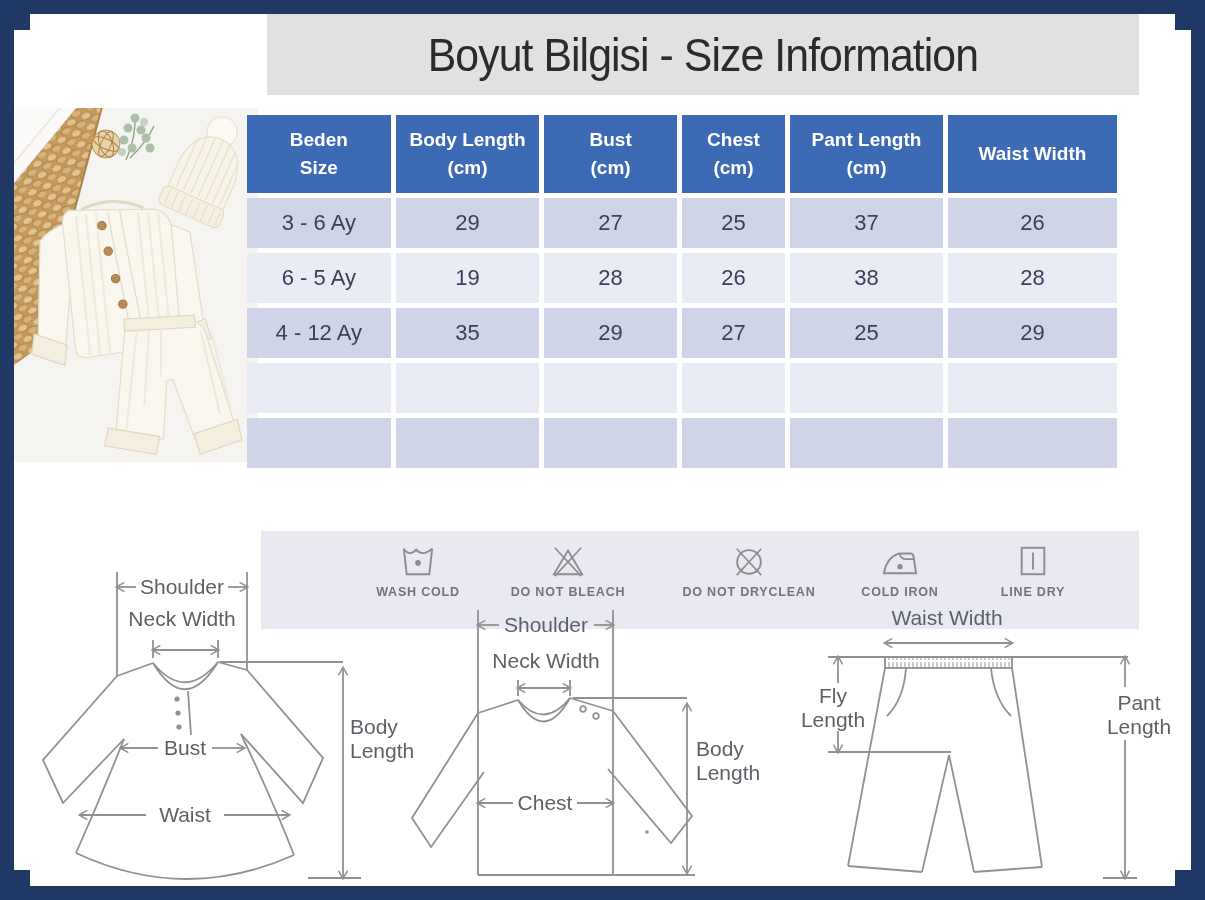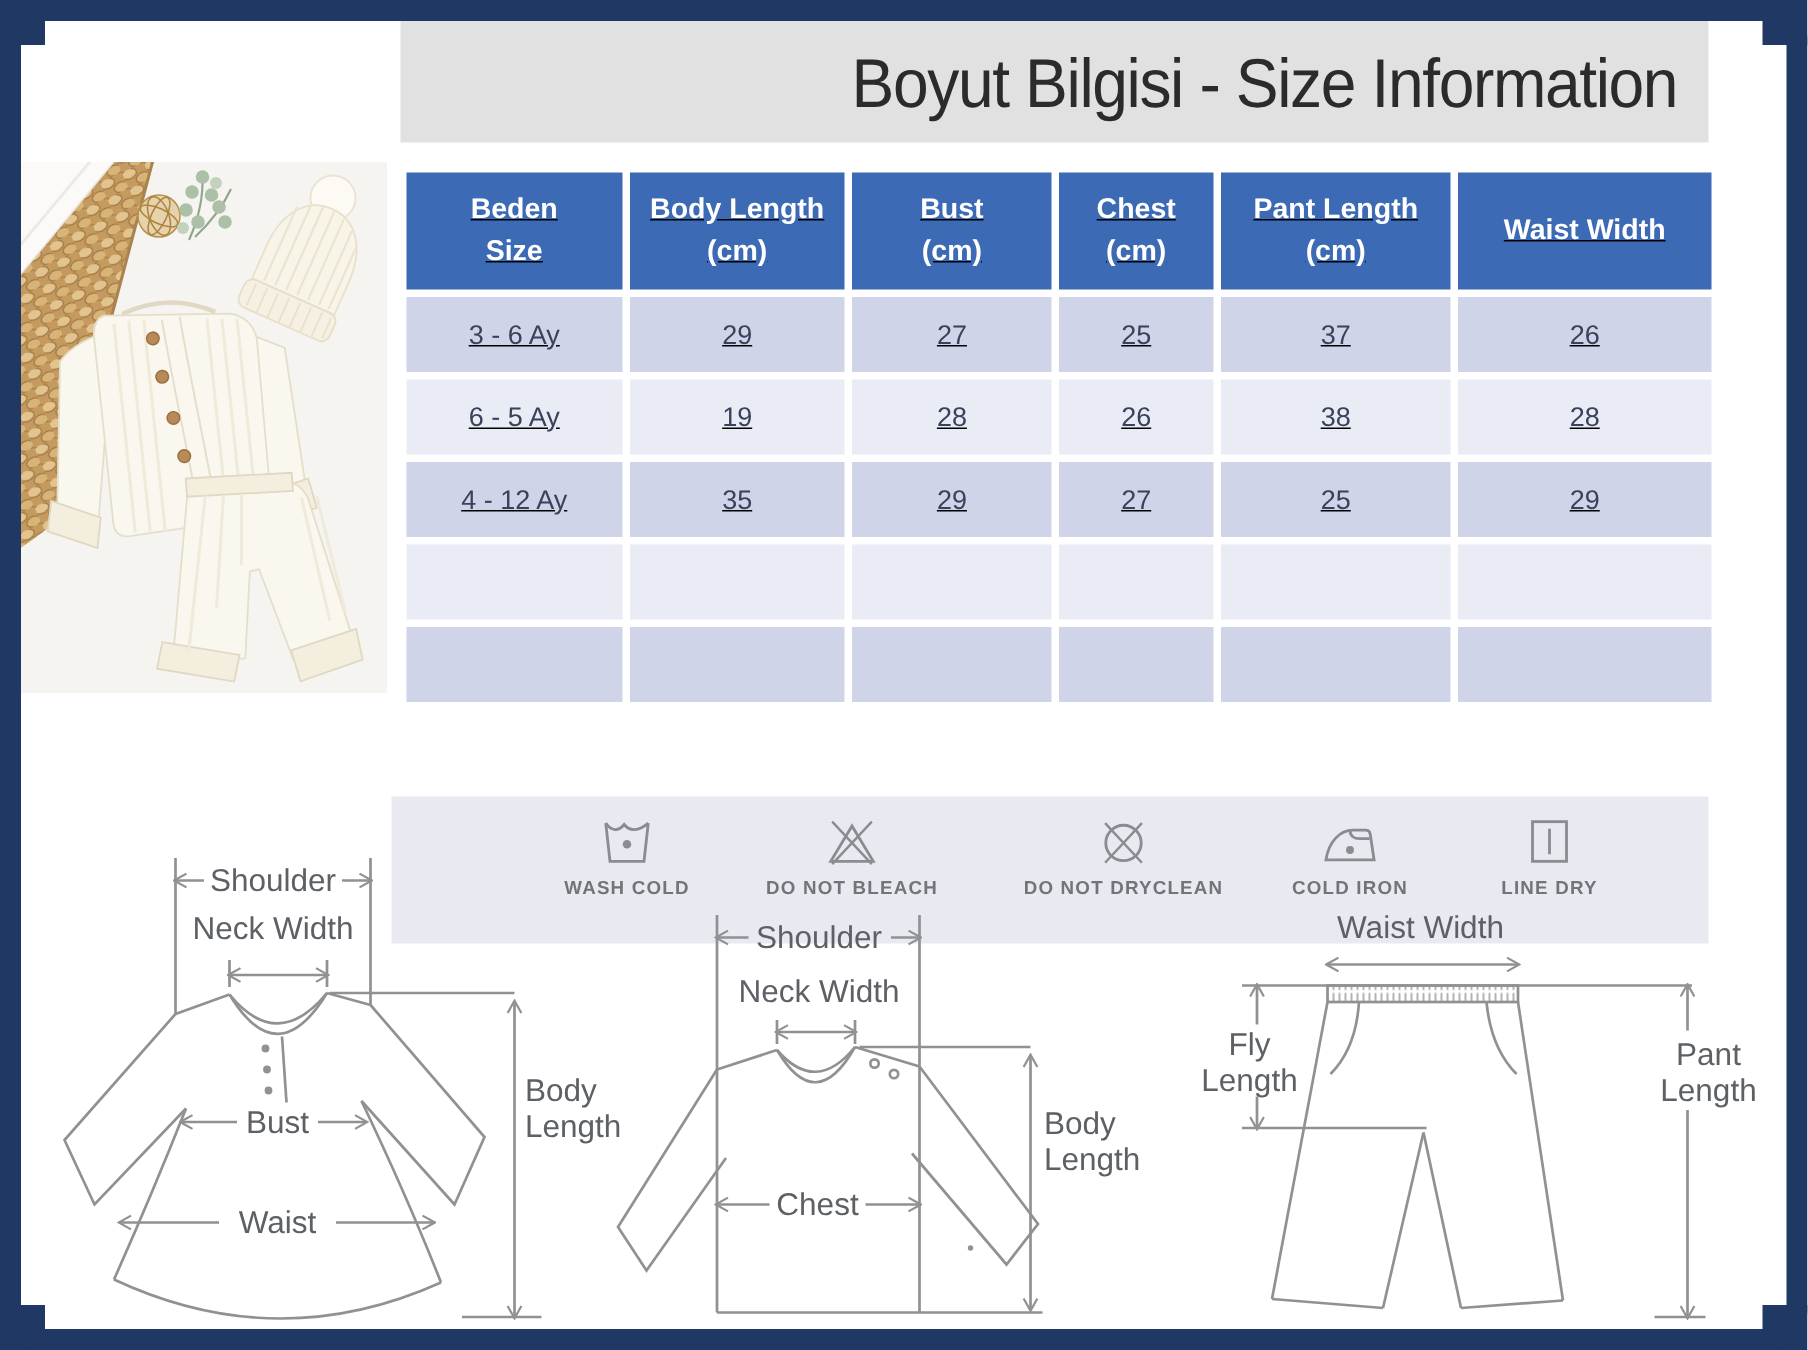--- a/index.html
+++ b/index.html
@@ -11,42 +11,42 @@
   .corner-patch{position:absolute;width:30px;height:30px;background:#1F3864;z-index:48;}
   .corner-patch.tl{left:0;top:0}.corner-patch.tr{right:0;top:0}
   .corner-patch.bl{left:0;bottom:0}.corner-patch.br{right:0;bottom:0}
   .frame{
     position:absolute;inset:0;border:14px solid #1F3864;border-radius:26px;
     pointer-events:none;z-index:49;
   }
   
   .title-bar{
     position:absolute;left:267px;top:14px;width:872px;height:81px;
-    background:#E1E1E1;display:flex;align-items:center;justify-content:flex-end;
+    background:#E1E1E1;display:flex;align-items:center;justify-content:center;
   }
   .title-bar span{
     font-size:46px;color:#2b2b2b;letter-spacing:-1px;transform:scaleX(.93);
     white-space:nowrap;
   }
   
   .photo{position:absolute;left:8px;top:108px;width:250px;height:354px;}
   
   table.size-table{
-    position:absolute;left:266px;top:110px;width:880px;
-    border-collapse:separate;border-spacing:5px;table-layout:fixed;text-decoration:underline;
+    position:absolute;left:242px;top:110px;width:880px;
+    border-collapse:separate;border-spacing:5px;table-layout:fixed;
   }
   table.size-table th{
     background:#3D6AB5;color:#ffffff;font-weight:bold;font-size:19px;
     height:78px;vertical-align:middle;text-align:center;line-height:1.45;
     padding:0 2px;
   }
   table.size-table th span{display:block;}
   table.size-table td{
     height:48px;text-align:center;vertical-align:middle;
-    font-size:18px;color:#3A415A;
+    font-size:22px;color:#3A415A;
   }
   table.size-table tbody tr:nth-child(odd) td{background:#CFD4E8;}
   table.size-table tbody tr:nth-child(even) td{background:#E9EBF5;}
   
   .care-bar{
     position:absolute;left:261px;top:487px;width:878px;height:98px;
     background:#E9EAF1;
     margin-top:44px;
   }
   .care-item{position:absolute;top:13px;width:170px;text-align:center;}

